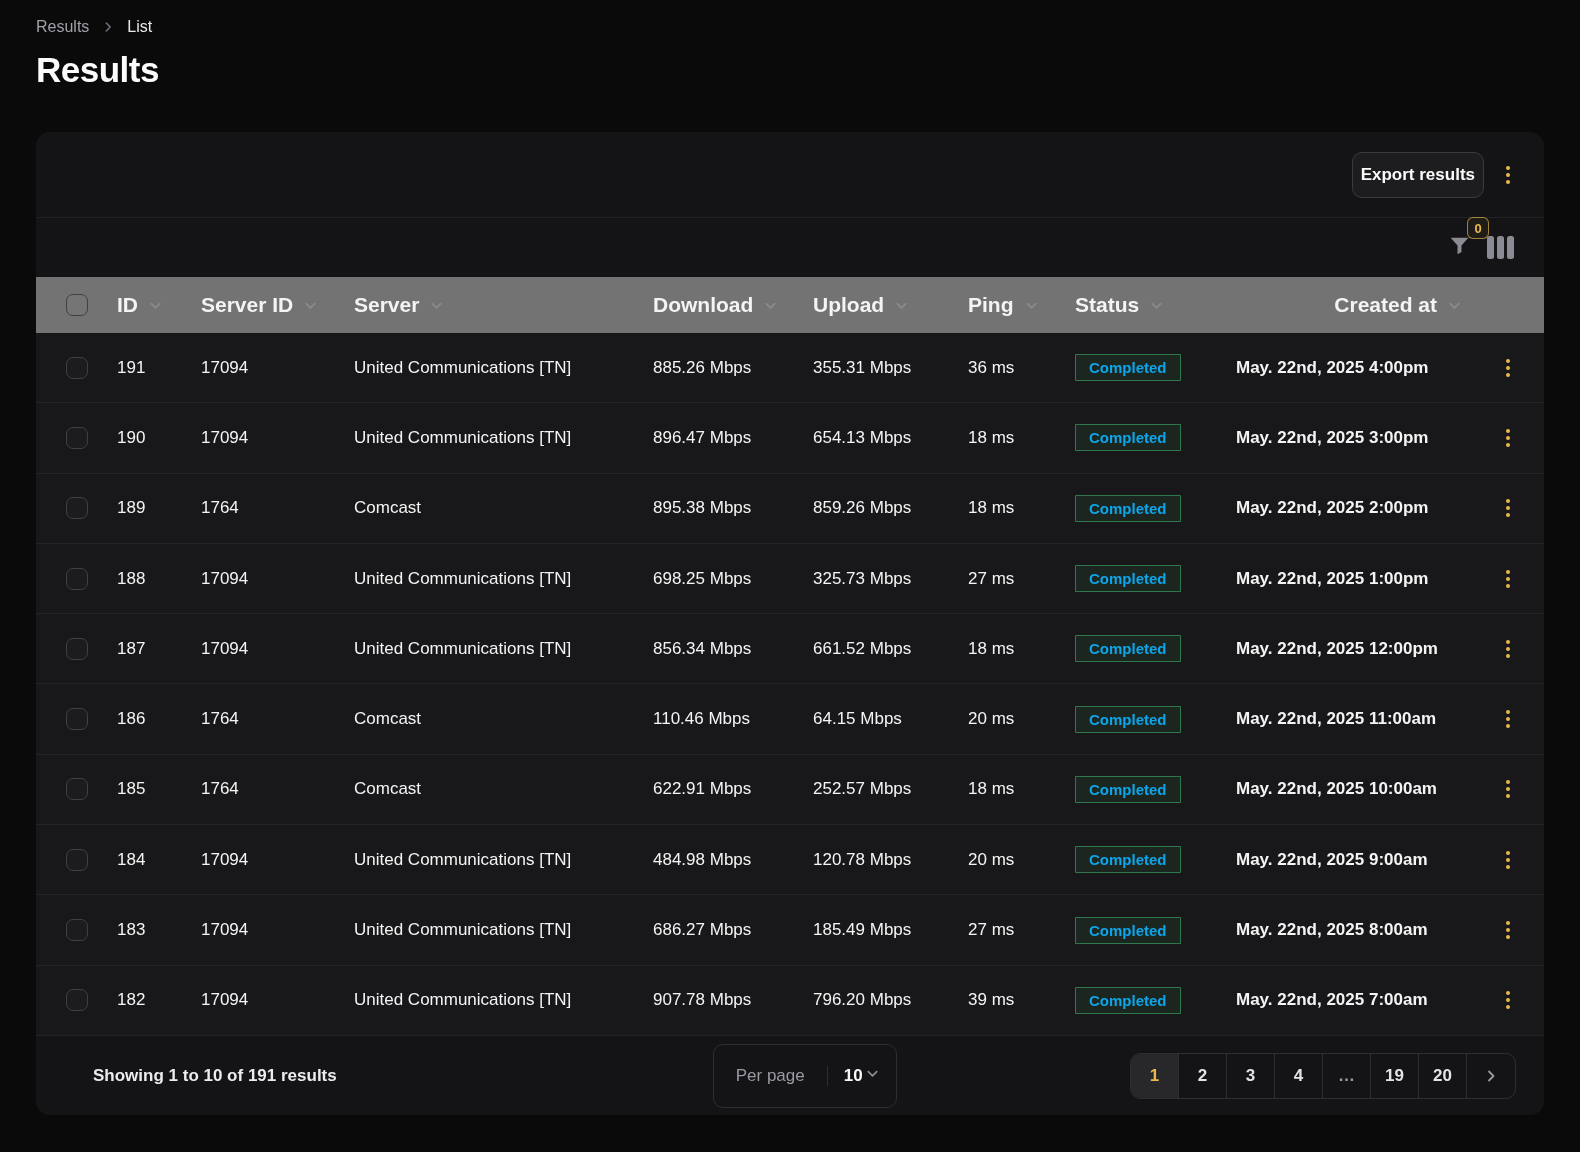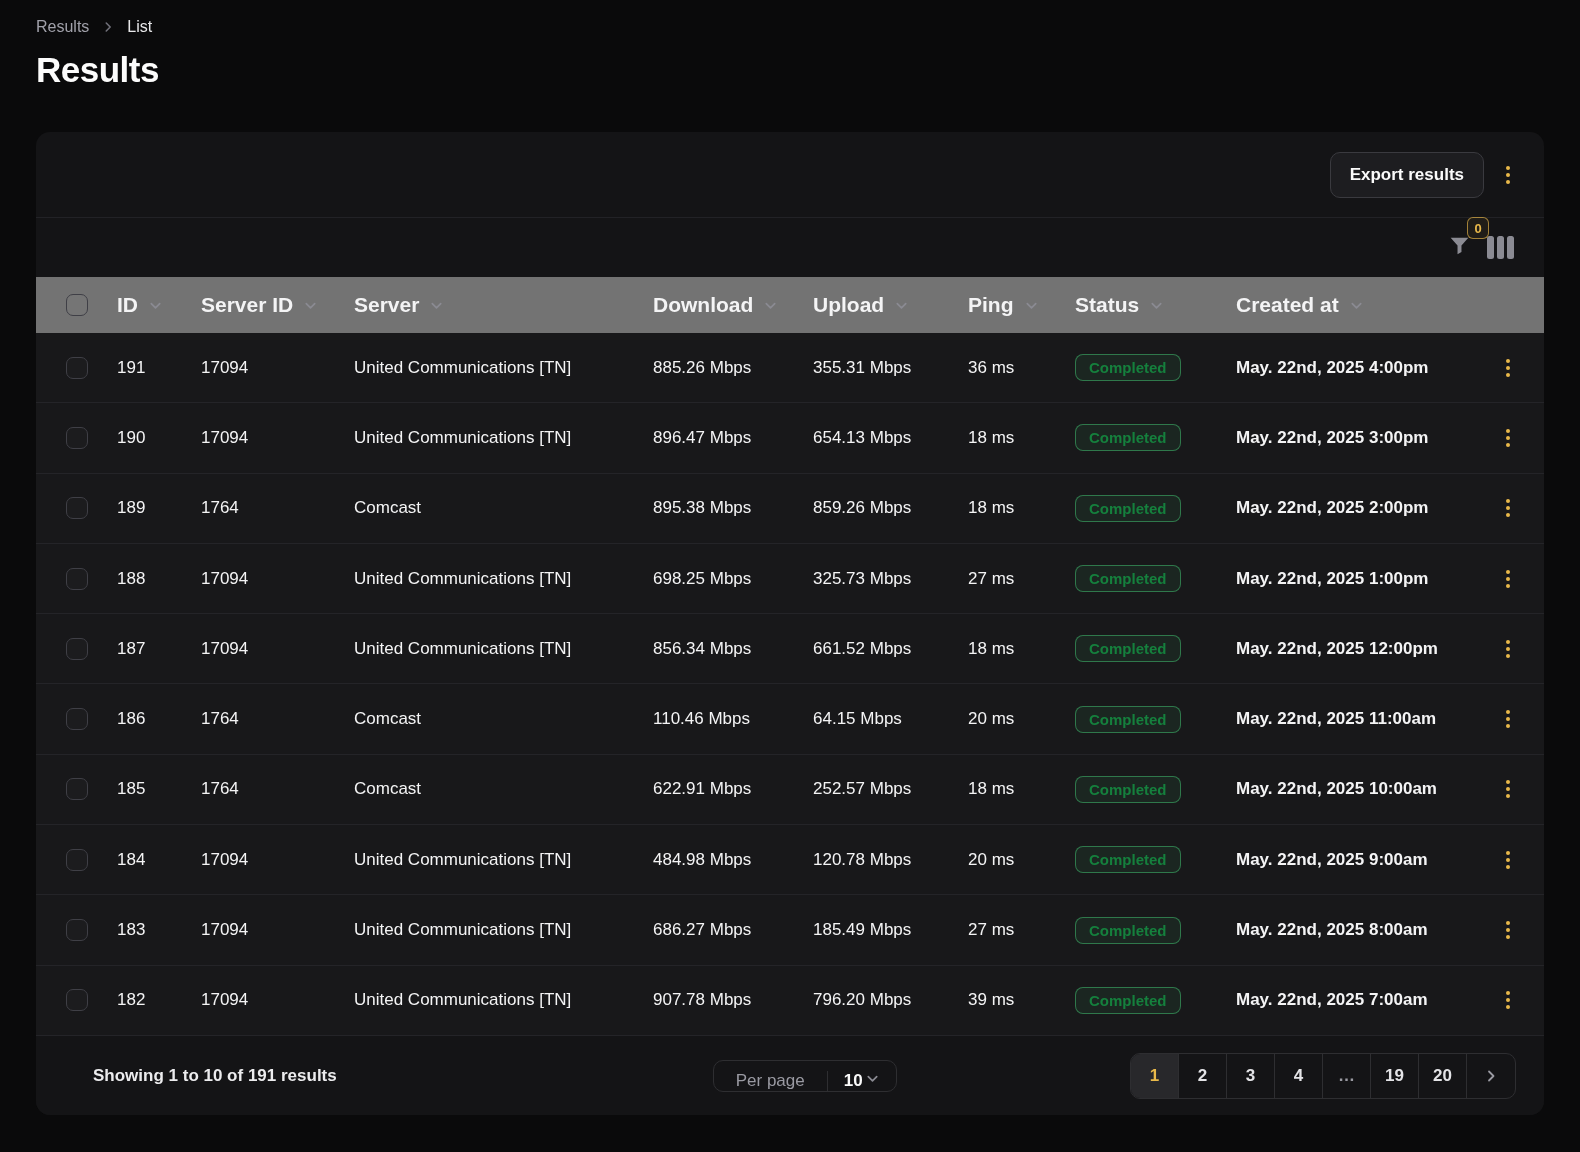--- a/index.html
+++ b/index.html
@@ -31,21 +31,21 @@
   }
 
   
   .toolbar {
     height:86px; flex:0 0 86px;
     display:flex; align-items:center; justify-content:flex-end;
     gap:16px; padding:0 28px 0 24px;
     border-bottom:1px solid #222226;
   }
   .btn-export {
-    height:46px; padding:0 19px;
+    height:46px; padding:0 8px;
     background:#1d1d20; border:1px solid #3a3a3f; border-radius:10px;
     color:#fafafa; font-size:17px; font-weight:700;
     font-family:inherit; cursor:pointer;
   }
   .kebab { display:flex; flex-direction:column; align-items:center; gap:3px; background:none; border:none; cursor:pointer; padding:4px 6px; }
   .kebab i { width:4px; height:4px; border-radius:50%; background:#e9b94a; display:block; }
 
   
   .filterbar {
     height:59px; flex:0 0 59px;
@@ -69,49 +69,49 @@
     display:grid;
     grid-template-columns:81px 84px 153px 299px 160px 155px 107px 161px 236px 1fr;
     align-items:center;
   }
   .thead {
     height:56px; flex:0 0 56px;
     background:#737373;
     font-weight:700; font-size:21px; color:#f4f4f5;
   }
   .th { display:flex; align-items:center; gap:10px; cursor:pointer; }
-  .th.right { justify-content:flex-start; padding-right:10px; }
+  .th.right { justify-content:flex-end; padding-right:10px; }
   .tbody { flex:1 1 auto; }
   .trow { height:70.3px; background:#18181a; border-bottom:1px solid #242428; font-size:17px; color:#f4f4f5; }
   .cell-check { padding-left:30px; }
   .checkbox {
     width:22px; height:22px; border-radius:7px;
     border:1.5px solid #3f3f46; background:rgba(255,255,255,.02);
     cursor:pointer;
   }
   .cell-created { text-align:left; padding-right:10px;font-weight:bold; }
   .cell-actions { display:flex; justify-content:center; }
   .badge {
-    display:inline-block; padding:4px 13px; border-radius:8px;
+    display:inline-block; padding:4px 13px; border-radius:1px;
     font-size:15px; font-weight:600;
-    color:#15803d; background:rgba(74,222,128,.07);
+    color:#0ea5e9; background:rgba(74,222,128,.07);
     border:1px solid rgba(74,222,128,.45);
   }
 
   
   .tfooter {
     height:78px; flex:0 0 78px;
     display:flex; align-items:center;
     padding:0 28px 0 30px;
     background:#141416;
   }
   .summary { font-size:17px; font-weight:700; color:#ececee; flex:0 0 auto;margin-left:27px; }
   .perpage {
     margin-left:376px;
-    display:flex; align-items:flex-end; height:32px;
+    display:flex; align-items:center; height:64px;
     border:1px solid #2e2e31; border-radius:10px; overflow:hidden;
   }
   .perpage .pp-label { display:flex; align-items:center; padding:0 22px; color:#9a9aa2; font-size:17px; border-right:1px solid #2e2e31; }
   .perpage .pp-value { display:flex; align-items:center; gap:2px; padding:0 16px; color:#fafafa; font-size:17px; font-weight:600; cursor:pointer; }
   .pagination {
     margin-left:auto;
     display:flex; align-items:stretch; height:46px;
     border:1px solid #2e2e31; border-radius:10px; overflow:hidden;
   }
   .page-btn {

